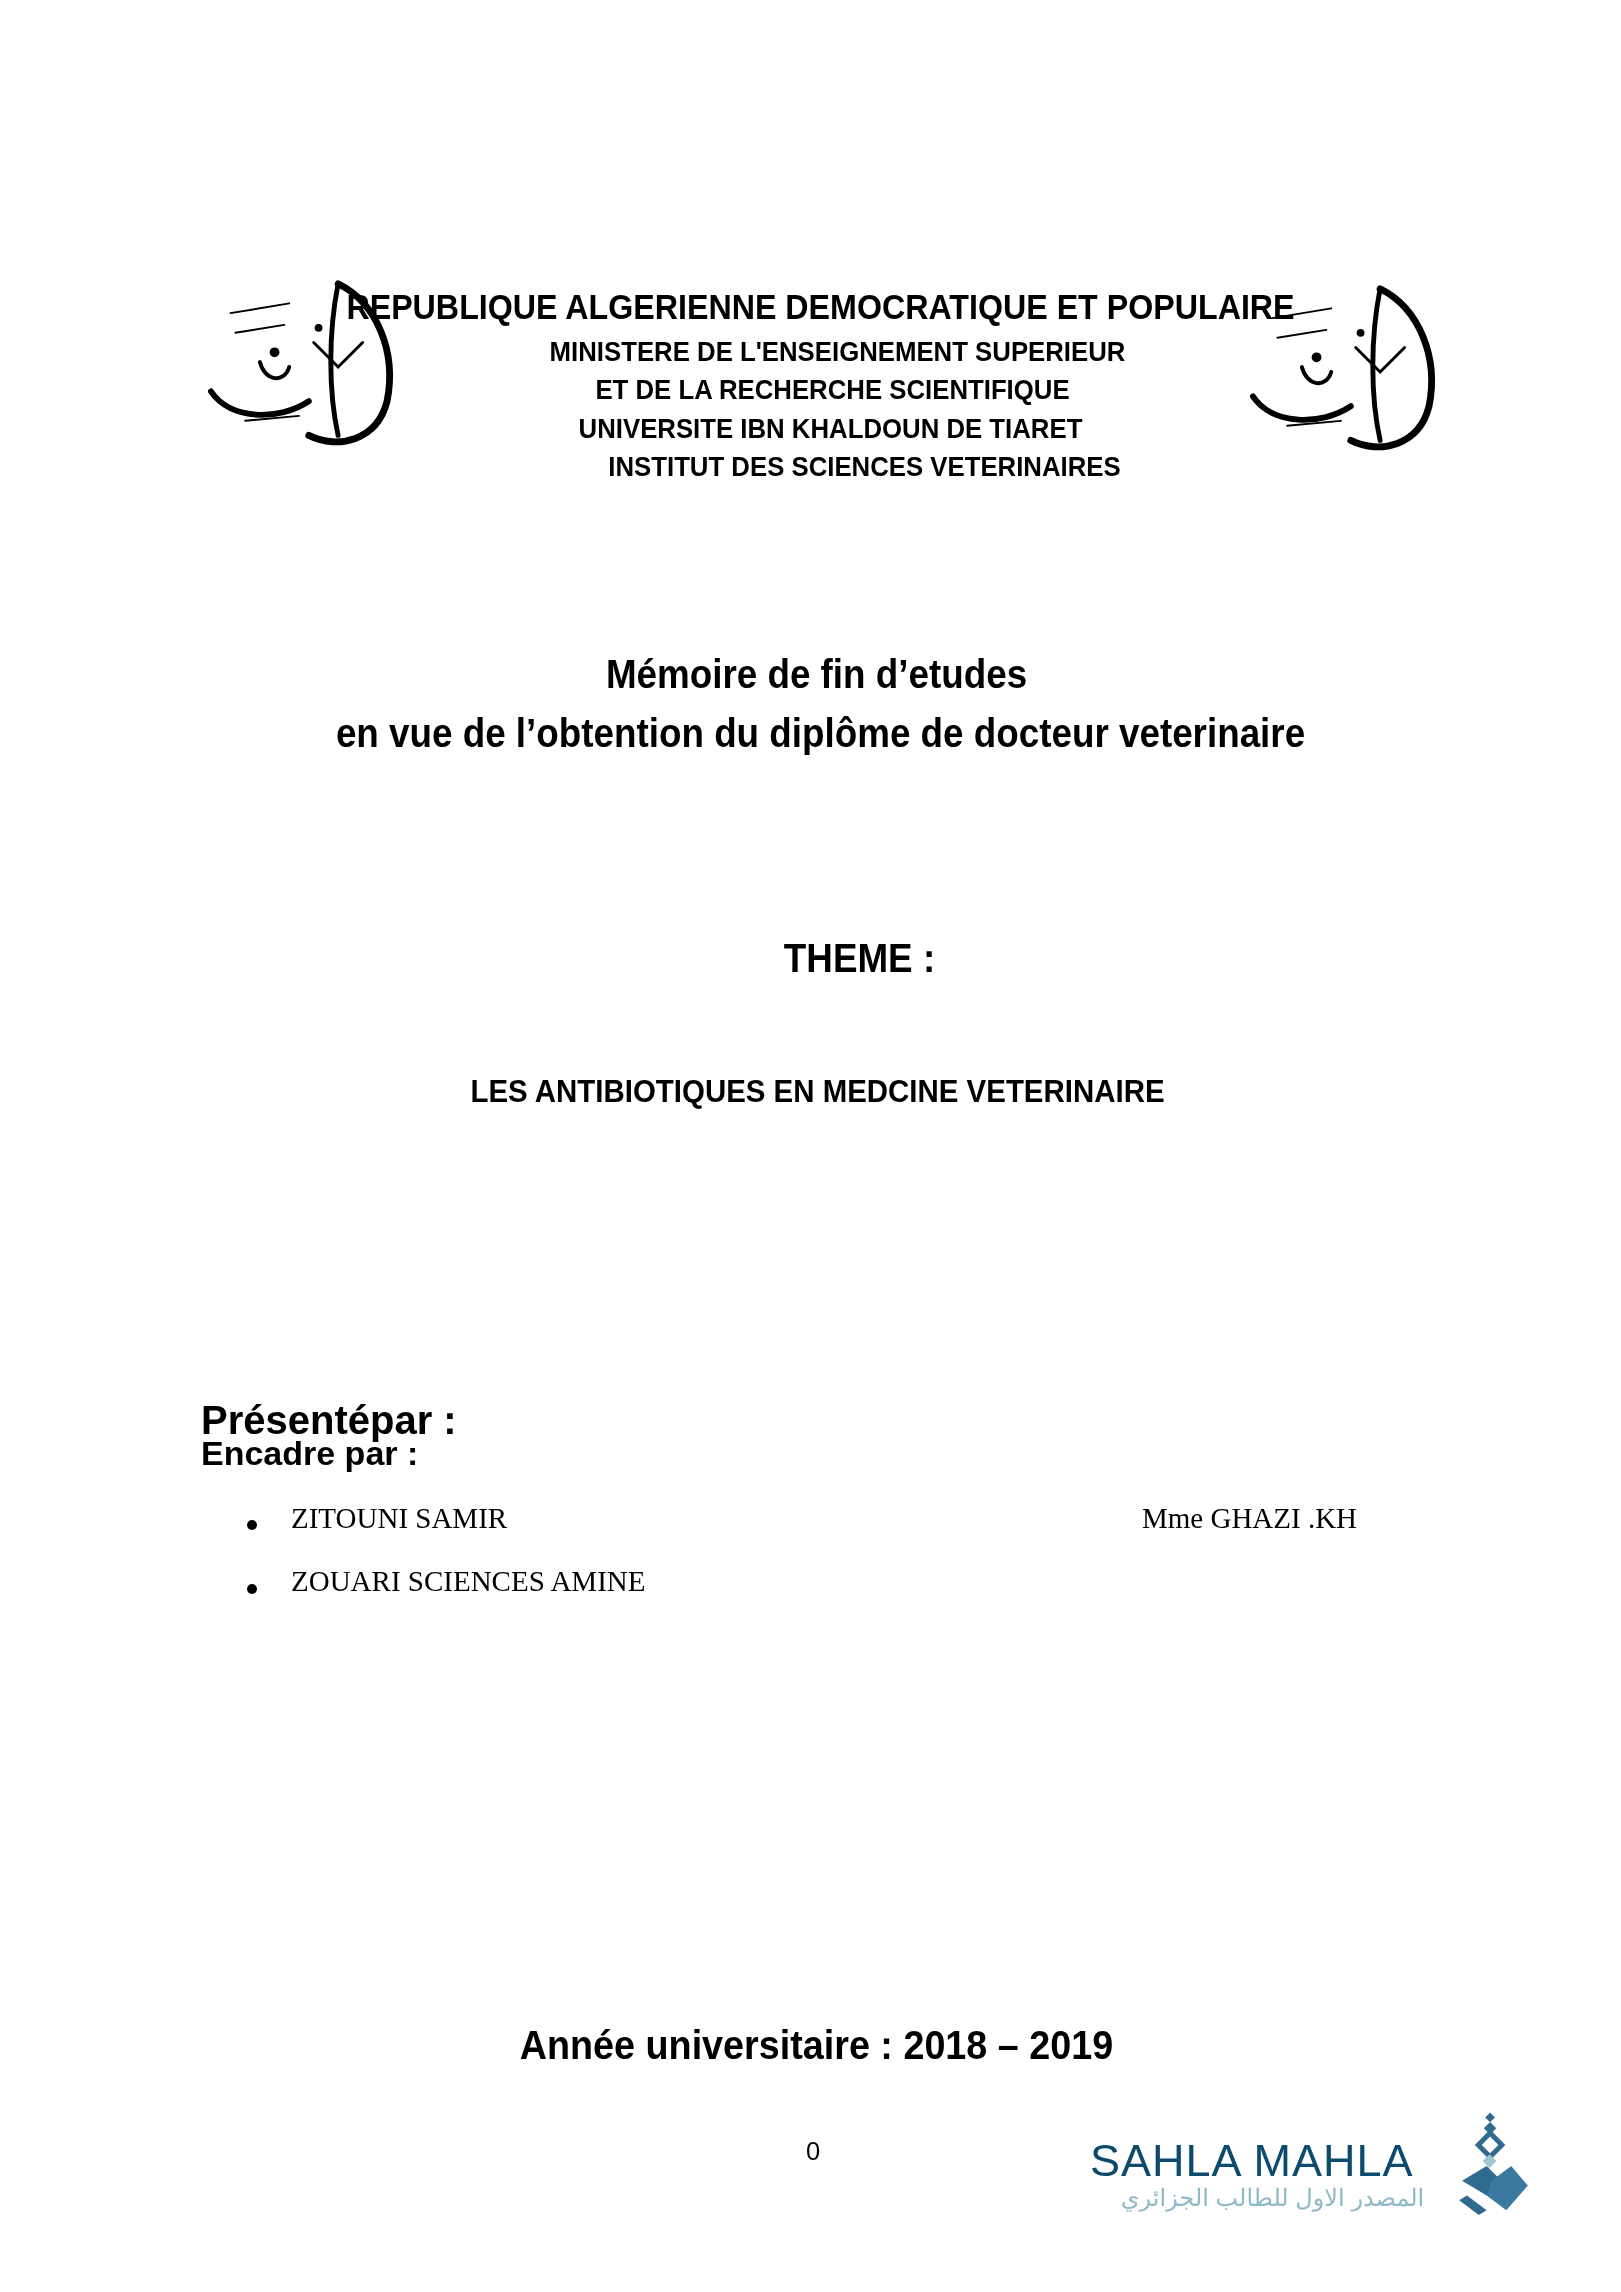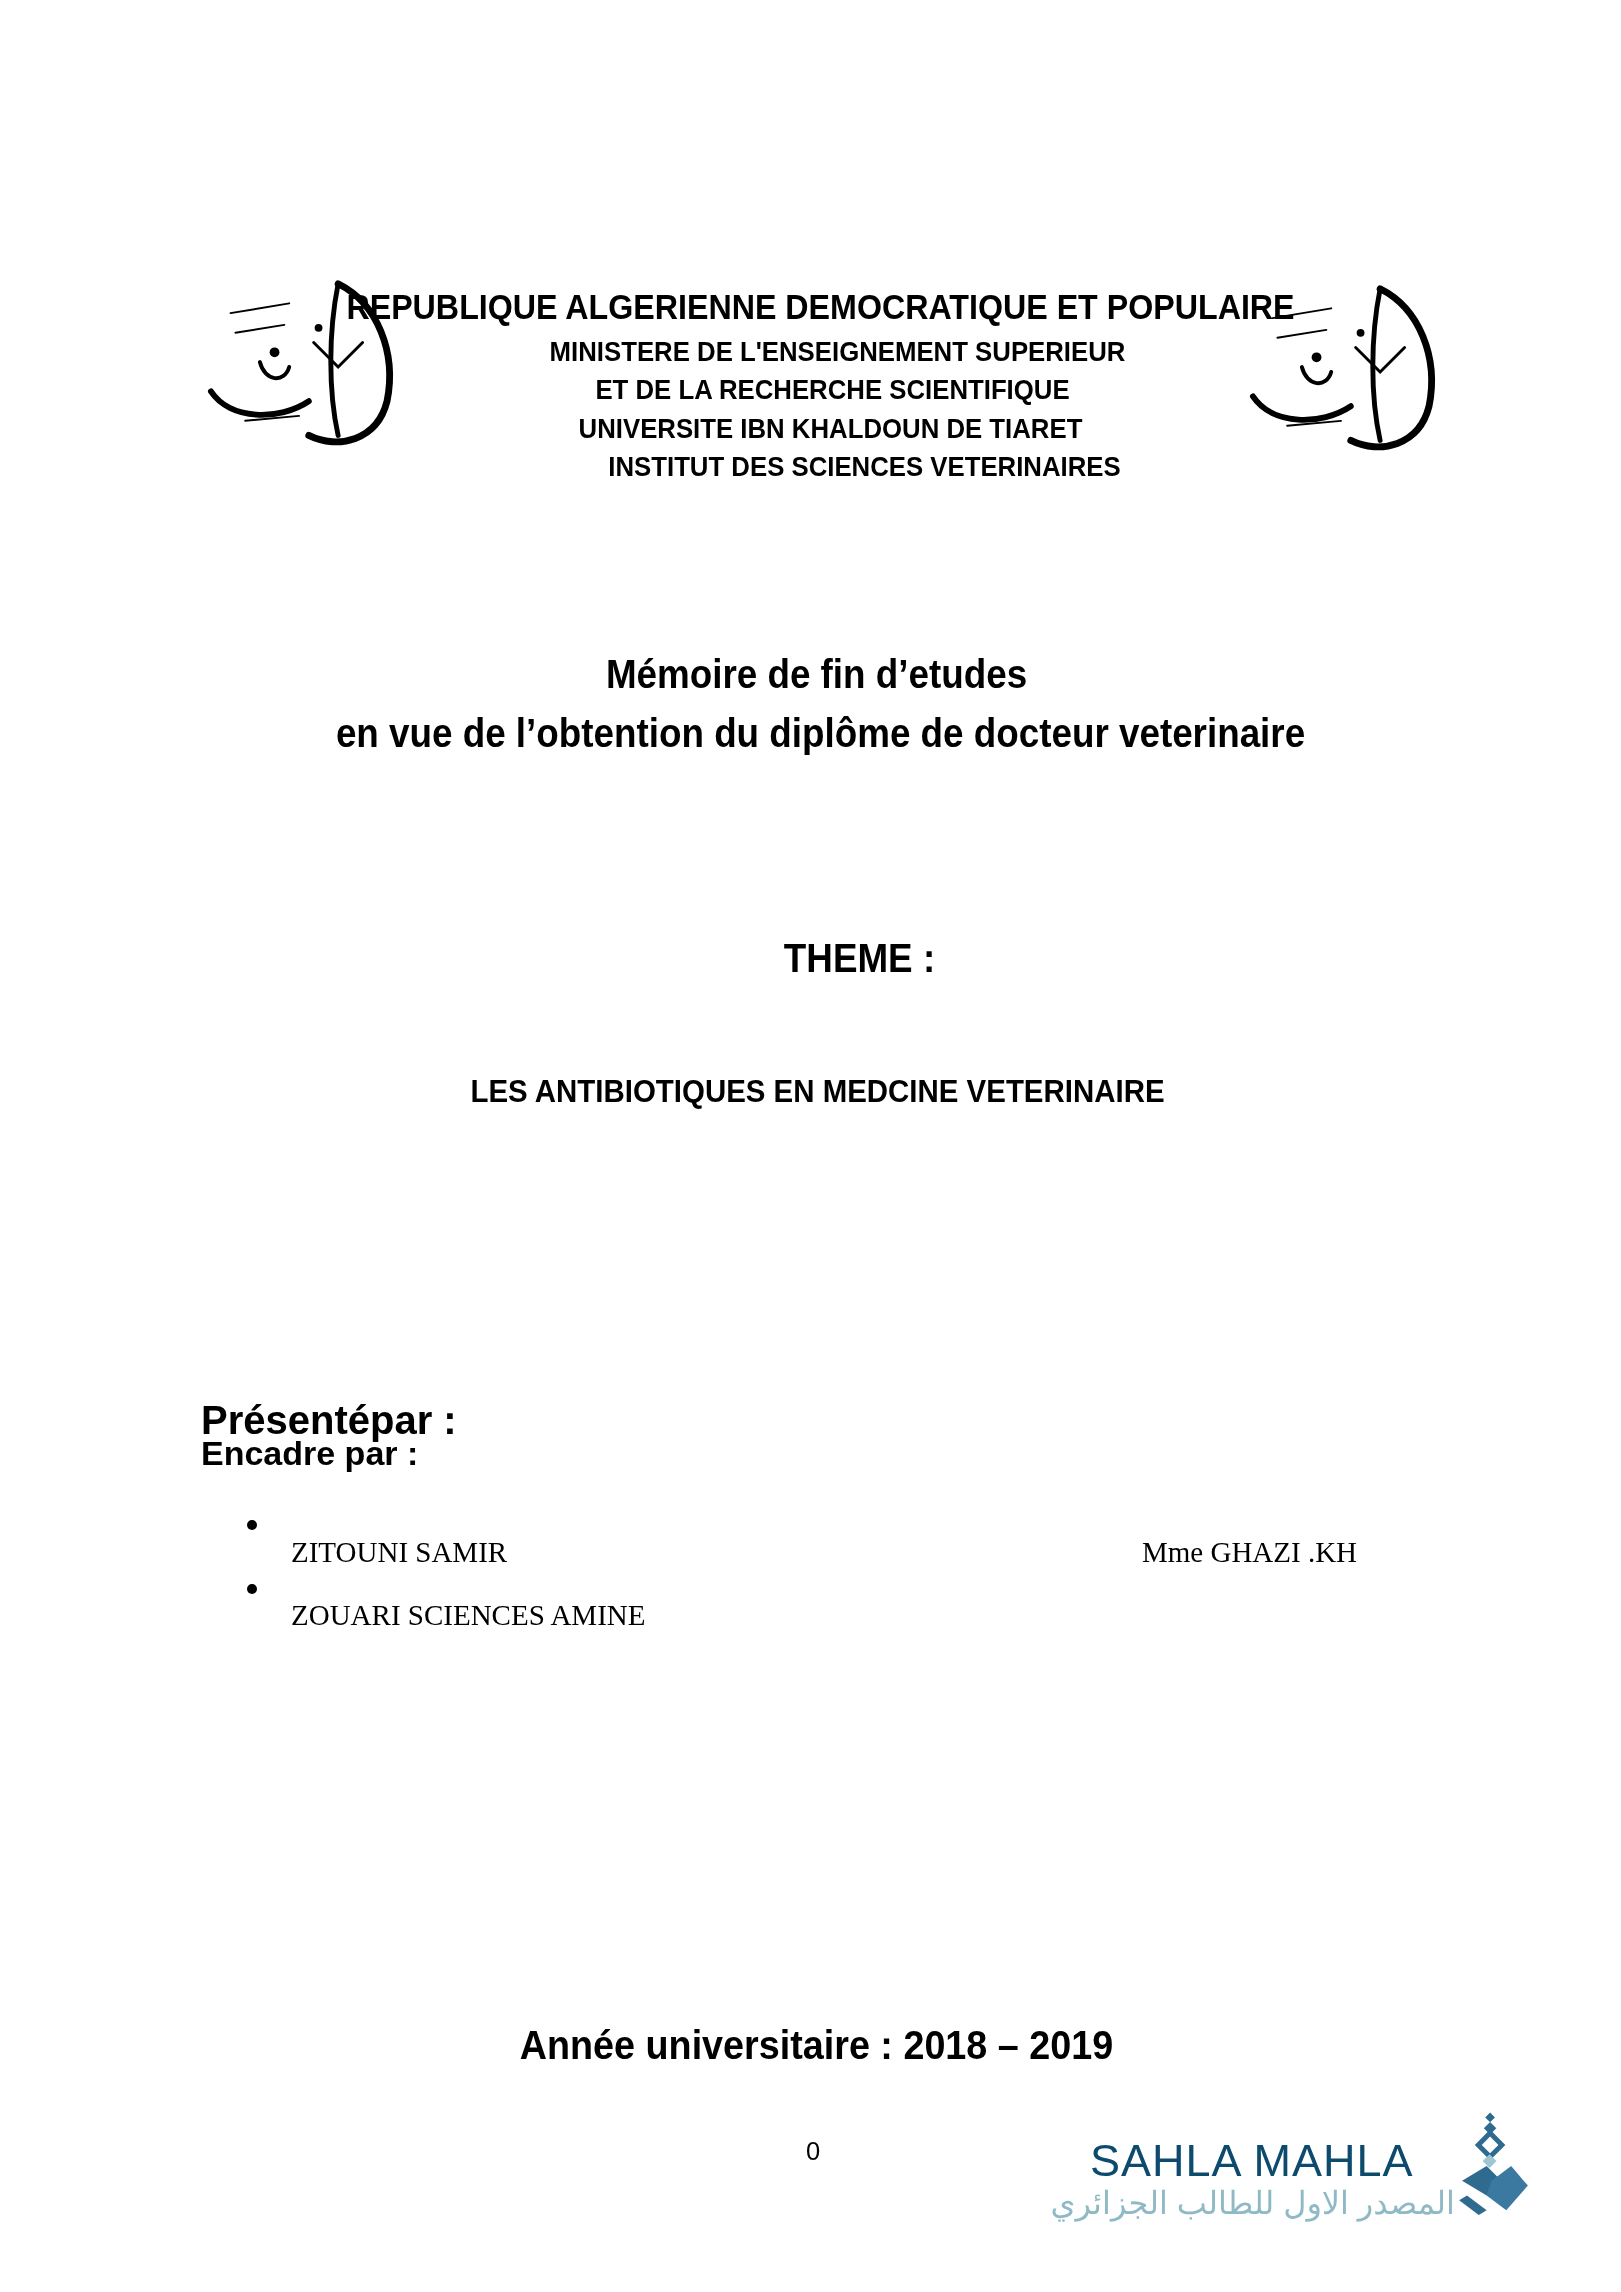--- a/index.html
+++ b/index.html
@@ -1,21 +1,21 @@
 <!DOCTYPE html>
 <html><head>
 <meta charset="utf-8">
 <style>
   html, body { margin:0; padding:0; background:#ffffff; }
   body { width:1621px; height:2293px; position:relative; overflow:hidden; font-family:"Liberation Sans", sans-serif; color:#000; }
   .abs { position:absolute; }
   .hdr { position:absolute; left:0; width:1621px; text-align:center; font-weight:bold; white-space:nowrap; transform:scaleX(0.92); transform-origin:center; }
   .logo { position:absolute; width:216px; height:181px; }
   .bold { font-weight:bold; }
-  .serif { font-family:"Liberation Serif", serif;margin-top:34px; }
+  .serif { font-family:"Liberation Serif", serif; }
   .bullet { position:absolute; width:9.8px; height:9.8px; border-radius:50%; background:#000; }
 </style>
 </head>
 <body>
 
 <svg class="logo" style="left:191px;top:274px;" viewBox="0 0 220 185">
   <g fill="none" stroke="#000" stroke-linecap="round">
     <path d="M150 10 C190 30 210 80 200 130 C190 170 150 180 120 165" stroke-width="7"></path>
     <path d="M150 10 C140 60 140 120 150 165" stroke-width="5"></path>
     <path d="M20 120 C40 150 90 150 120 130" stroke-width="6"></path>
@@ -60,21 +60,21 @@
 
 <div class="bullet" style="left:247px;top:1584px;"></div>
 <div class="abs serif" style="left:291px;top:1565px;font-size:29px;">ZOUARI SCIENCES AMINE</div>
 
 <div class="abs serif" style="left:1142px;top:1502px;font-size:29px;">Mme GHAZI .KH</div>
 
 <div class="hdr" style="top:2022px;font-size:41px;left:5.9px;">Année universitaire : 2018 – 2019</div>
 <div class="abs" style="left:806px;top:2137px;font-size:25.5px;">0</div>
 
 <div class="abs" style="left:1090px;top:2135px;font-size:45px;color:#0c4a6e;letter-spacing:1px;white-space:nowrap;">SAHLA MAHLA</div>
-<div class="abs" style="left:1090px;top:2184px;width:365px;font-size:32px;color:#8fbac5;direction:rtl;text-align:center;white-space:nowrap;">المصدر الاول للطالب الجزائري</div>
+<div class="abs" style="left:1090px;top:2184px;width:365px;font-size:24px;color:#8fbac5;direction:rtl;text-align:center;white-space:nowrap;">المصدر الاول للطالب الجزائري</div>
 <svg class="abs" style="left:1457px;top:2112px;" width="74" height="106" viewBox="0 0 75 108">
   <rect x="30" y="2" width="7" height="7" fill="#2f6a8f" transform="rotate(45 33.5 5.5)"></rect>
   <rect x="29" y="12" width="9" height="9" fill="#2f6a8f" transform="rotate(45 33.5 16.5)"></rect>
   <rect x="25" y="25" width="17" height="17" fill="none" stroke="#2f6a8f" stroke-width="5" transform="rotate(45 33.5 33.5)"></rect>
   <rect x="28" y="45" width="10" height="10" fill="#9cc7d2" transform="rotate(45 33 50)"></rect>
   <path d="M5 70 L30 55 L45 70 L30 85 Z" fill="#2f6a8f"></path>
   <path d="M35 70 L55 55 L72 75 L50 100 L30 85 Z" fill="#3b79a0"></path>
   <path d="M10 85 L30 100 L22 105 L2 90 Z" fill="#2f6a8f"></path>
 </svg>
 

